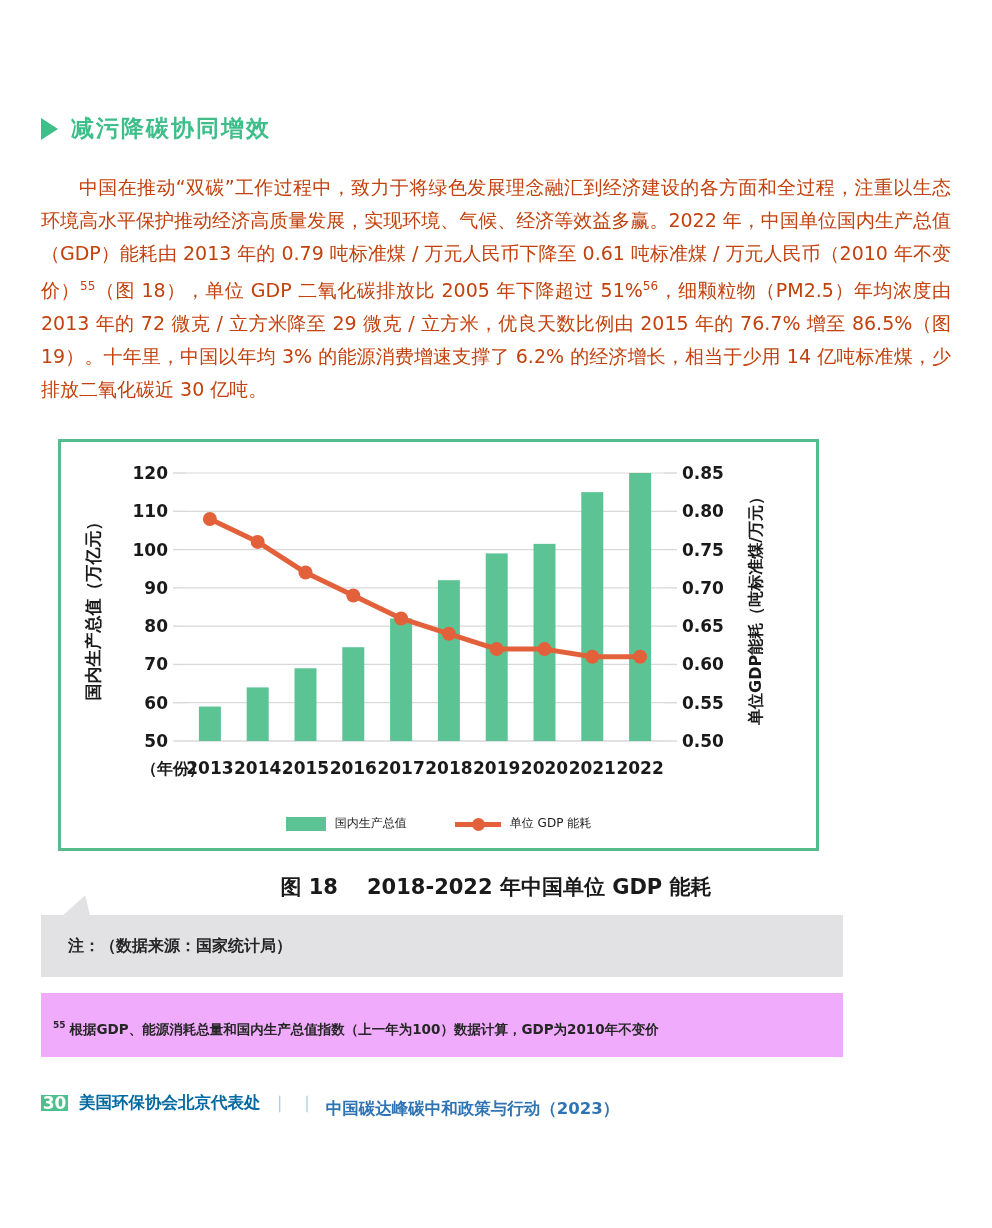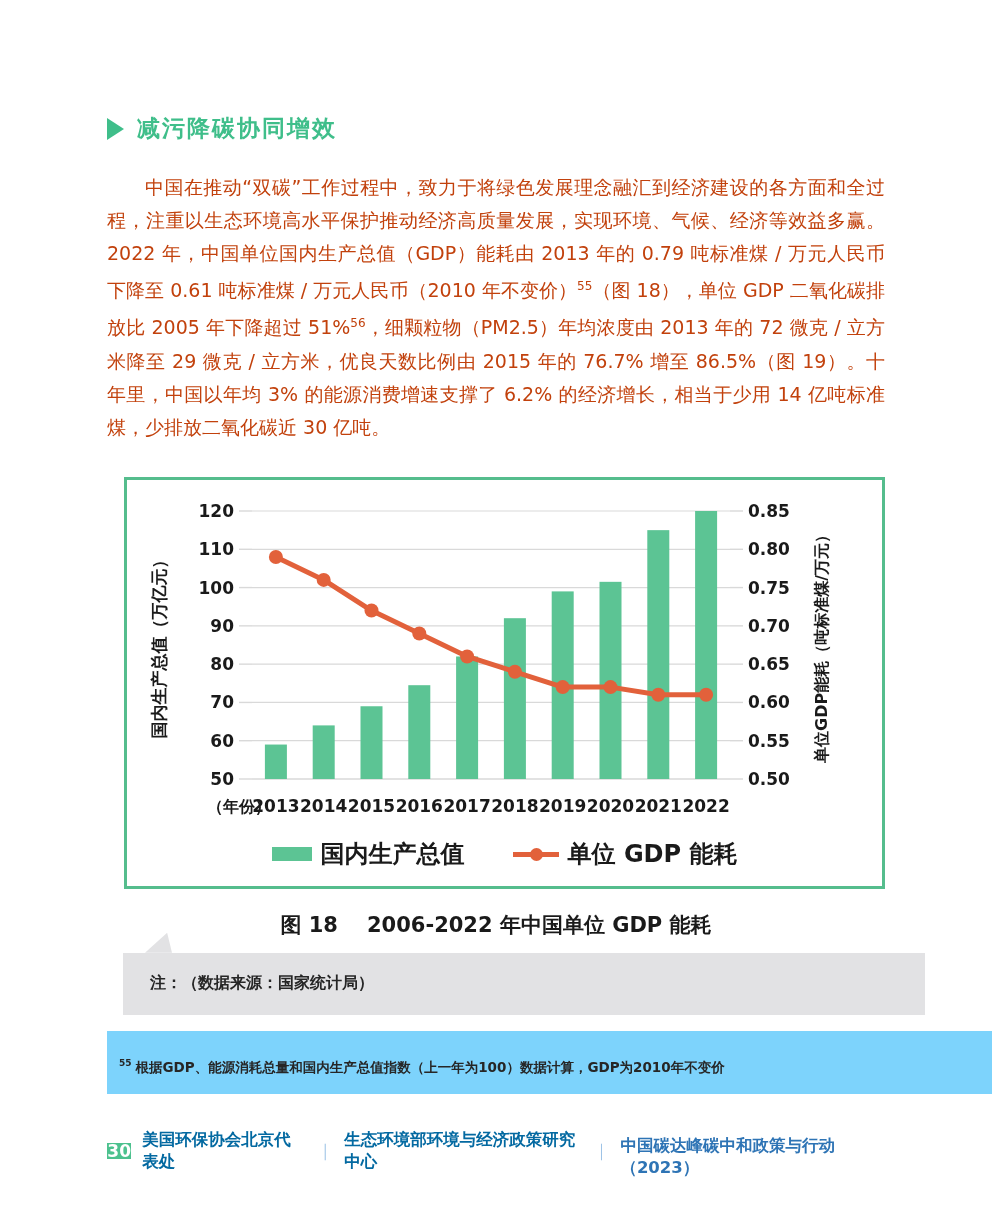--- a/index.html
+++ b/index.html
@@ -1,49 +1,49 @@
 <!DOCTYPE html>
 <html><head>
 <meta charset="utf-8">
 <style>
   * { margin:0; padding:0; box-sizing:border-box; }
   html,body { width:992px; height:1228px; background:#ffffff; }
   body { font-family:"DejaVu Sans","Liberation Sans",sans-serif; color:#1a1a1a; position:relative; overflow:hidden; }
-  .content { padding:0 107px; }
+  .content { padding:0 41px; }
 
   
   .heading { margin-top:113px; display:flex; align-items:center; gap:13px; }
   .heading .tri { width:0; height:0; border-left:17px solid #3fbe8a; border-top:11px solid transparent; border-bottom:11px solid transparent; }
   .heading .htext { color:#3fbe8a; font-size:23px; font-weight:bold; letter-spacing:2px; }
 
   
   .para { margin-top:27px; font-size:19px; line-height:33px; text-align:justify; text-indent:2em; color:#c2410c; }
   .para sup { font-size:12px; }
 
   
   .chart-box { margin-left:17px; margin-top:33px; width:761px; height:412px; border:3px solid #55bd8d; position:relative; background:#fff; }
   svg text { font-family:"DejaVu Sans","Liberation Sans",sans-serif; fill:#1a1a1a; }
-  .legend { position:absolute; left:0; right:0; bottom:16px; display:flex; justify-content:center; align-items:center; gap:48px; font-size:24px;font-weight:bold; }
+  .legend { position:absolute; left:0; right:0; bottom:16px; display:flex; justify-content:center; align-items:center; gap:48px; font-size:12px; }
   .legend-item { display:flex; align-items:center; gap:9px; }
   .swatch-bar { width:40px; height:14px; background:#5cc494; }
   .swatch-line { width:46px; height:14px; position:relative; }
   .swatch-line .ln { position:absolute; top:5px; left:0; right:0; height:5px; background:#e2613b; }
   .swatch-line .dt { position:absolute; top:1px; left:17px; width:13px; height:13px; border-radius:50%; background:#e2613b; }
 
   
   .caption { margin-top:22px; text-align:center; font-size:21px; font-weight:bold; }
   .caption .cap-label { margin-right:29px; }
 
   
-  .note-box { position:relative; margin-top:14px; width:802px; height:62px; background:#e2e2e4; display:flex; align-items:center; padding-left:27px;margin-left:16px; }
+  .note-box { position:relative; margin-top:14px; width:802px; height:62px; background:#e2e2e4; display:flex; align-items:center; padding-left:27px; }
   .note-tail { position:absolute; top:-20px; left:22px; width:27px; height:20px; background:#e2e2e4; clip-path:polygon(0 100%, 100% 100%, 82% 0); }
   .note-text { font-size:16px; font-weight:bold; color:#262626; }
 
   
-  .fn-box { margin-top:16px; width:934px; background:#7dd3fc; padding:20px 14px 16px 12px; }
+  .fn-box { margin-top:16px; width:802px; background:#f0abfc; padding:20px 14px 16px 12px; }
   .fn-line { font-size:13.5px; line-height:24px; color:#262626; font-weight:bold; }
   .fn-line sup { font-size:9px; margin-right:4px; }
 
   
   .footer { margin-top:29px; display:flex; align-items:center; gap:11px; font-size:16.5px; font-weight:bold; }
   .page-num { width:27px; height:16px; background:#4cc18e; color:#ffffff; display:flex; align-items:center; justify-content:center; font-size:17px; }
   .f-teal { color:#0369a1; }
   .f-blue { color:#2e74b5;margin-top:12px; }
   .f-sep { color:#9dc3e6; font-weight:normal; }
 </style>
@@ -145,34 +145,33 @@
         <span class="swatch-line">
             <span class="ln"></span>
             <span class="dt"></span>
           </span>
         <span>单位 GDP 能耗</span>
       </div>
     </div>
   </figure>
 
   <div class="caption">
-    <span class="cap-label">图 18</span><span>2006-2022 年中国单位 GDP 能耗</span>
+    <span class="cap-label">图 18</span><span>2018-2022 年中国单位 GDP 能耗</span>
   </div>
 
   <div class="note-box">
     <span class="note-tail"></span>
     <span class="note-text">注：（数据来源：国家统计局）</span>
   </div>
 
   <div class="fn-box">
     <div class="fn-line"><sup>55</sup><span>根据GDP、能源消耗总量和国内生产总值指数（上一年为100）数据计算，GDP为2010年不变价</span></div>
   </div>
 
   <div class="footer">
     <span class="page-num">30</span>
     <span class="f-teal">美国环保协会北京代表处</span>
     <span class="f-sep">｜</span>
-    <span class="f-teal">生态环境部环境与经济政策研究中心</span>
     <span class="f-sep">｜</span>
     <span class="f-blue">中国碳达峰碳中和政策与行动（2023）</span>
   </div>
 
 </div>
 
 </body></html>

